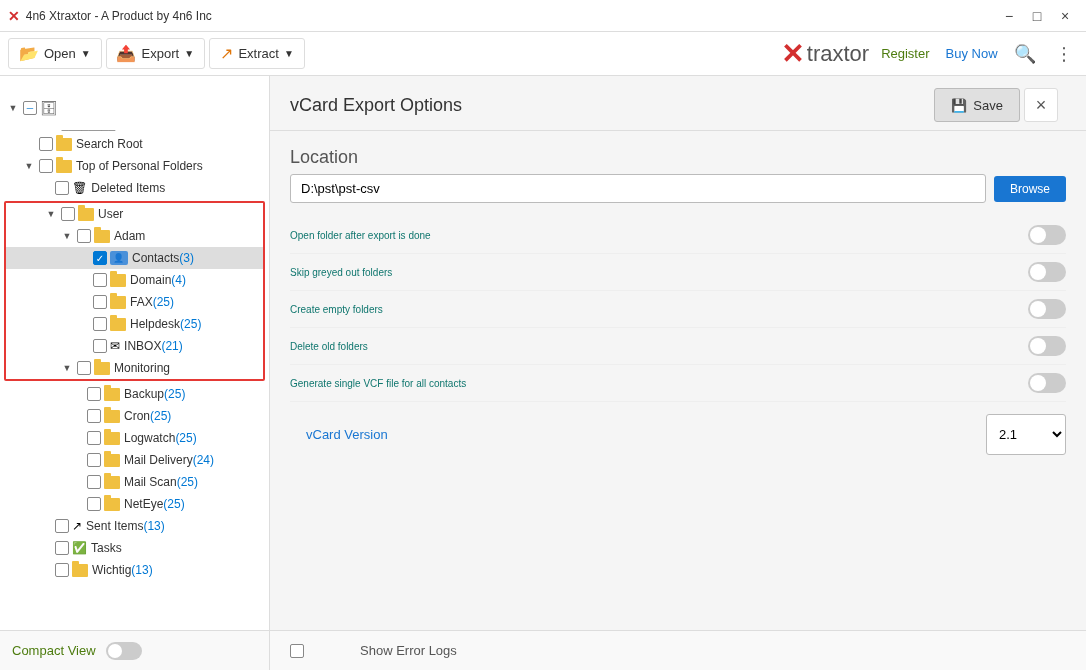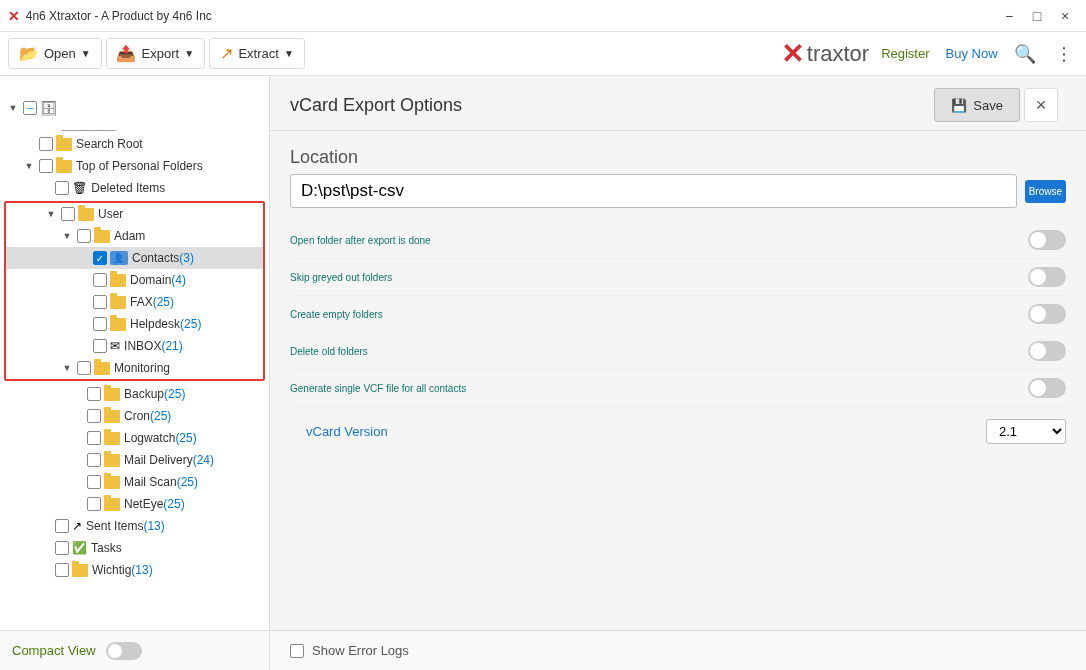--- a/index.html
+++ b/index.html
@@ -173,31 +173,31 @@
 
     .form-group { margin-bottom: 14px; }
     .form-label { font-size: 18px; color: #555; margin-bottom: 6px; display: block; }
 
     .location-row { display: flex; gap: 8px; align-items: center; }
     .location-input {
       flex: 1;
       padding: 6px 10px;
       border: 1px solid #bbb;
       border-radius: 3px;
-      font-size: 17px;
+      font-size: 13px;
       background: #fff;
     }
     .browse-btn {
-      padding: 6px 4px;
+      padding: 6px 16px;
       background: #1976d2;
       color: #fff;
       border: none;
       border-radius: 3px;
       cursor: pointer;
-      font-size: 10px;
+      font-size: 12px;
     }
 
     .option-row {
       display: flex;
       align-items: center;
       justify-content: space-between;
       padding: 8px 0;
       border-bottom: 1px solid #eee;
     }
     .option-label { font-size: 10px; color: #0f766e; }
@@ -213,40 +213,40 @@
 
     .vcard-version-row {
       display: flex;
       align-items: center;
       justify-content: space-between;
       padding: 12px 0;
       margin-left: 16px;
     }
     .version-label { font-size: 13px; color: #1976d2; }
     .version-select {
-      padding: 3px 8px;
+      padding: 11px 8px;
       border: 1px solid #bbb;
       border-radius: 3px;
       font-size: 13px;
       background: #fff;
       min-width: 80px;
     }
 
     
     .bottom-bar {
       height: 40px;
       border-top: 1px solid #ddd;
       background: #f9f9f9;
       display: flex;
       align-items: center;
       padding: 0 20px;
       gap: 8px;
     }
     .show-error-checkbox { width: 14px; height: 14px; border: 1px solid #888; border-radius: 2px; display: inline-flex; align-items: center; justify-content: center; background: #fff; }
-    .show-error-label { font-size: 13px; color: #555; }
+    .show-error-label { font-size: 13px; color: #555; margin-left: 48px; }
   </style>
 </head>
 <body>
 
 <div class="title-bar">
   <div class="title-bar-left">
     <span style="color:#d32f2f;font-weight:900;font-size:14px;">✕</span>
     <span>4n6 Xtraxtor - A Product by 4n6 Inc</span>
   </div>
   <div class="title-bar-right">

